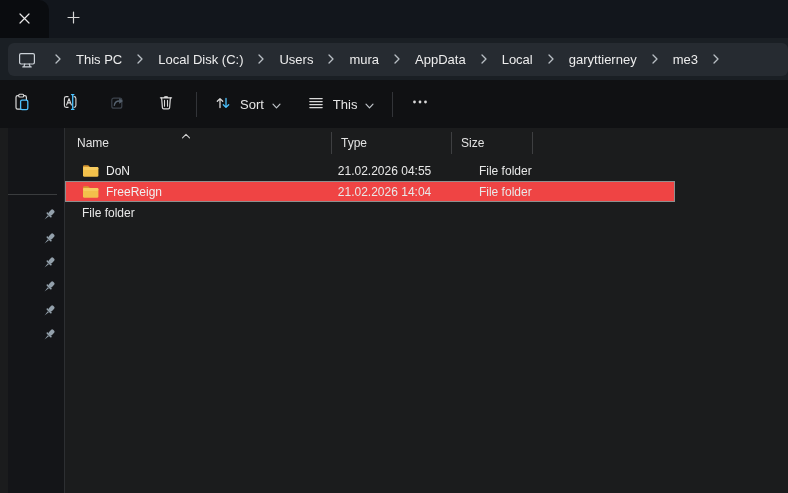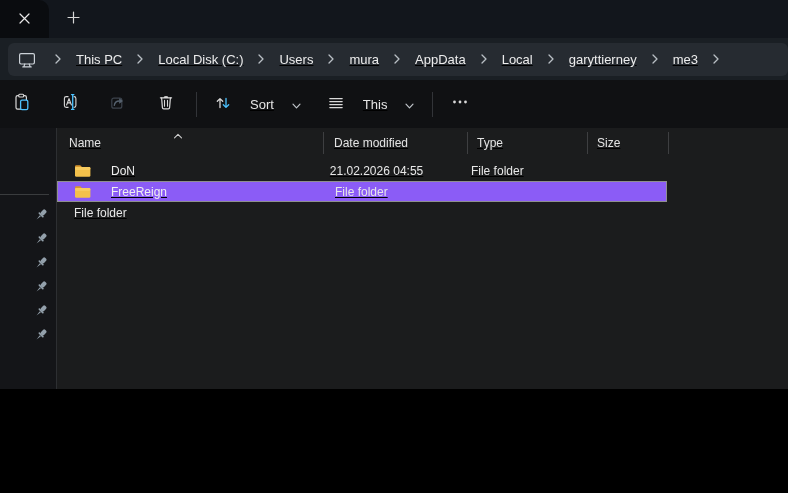--- a/index.html
+++ b/index.html
@@ -1,19 +1,19 @@
 <!DOCTYPE html>
 <html><head>
 <meta charset="utf-8">
 <style>
   * { margin:0; padding:0; box-sizing:border-box; }
   html,body { background:#000; }
   .window {
-    width:788px; height:389px; position:relative; overflow:hidden;
-    font-family:"Liberation Sans", sans-serif; background:#1b1c1d;text-decoration:underline;
+    width:788px; height:493px; position:relative; overflow:hidden;
+    font-family:"Liberation Sans", sans-serif; background:#1b1c1d;
     -webkit-font-smoothing:antialiased;
   }
 
   
   .tabbar { height:38px; background:#12161c; position:relative; }
   .tab {
     position:absolute; left:0; top:0; width:49px; height:38px;
     background:#0a0c0f; border-top-right-radius:10px;
     display:flex; align-items:center; justify-content:center;
   }
@@ -35,25 +35,25 @@
 
   
   .toolbar { height:48px; background:#101113; display:flex; align-items:center; padding-left:2px; }
   .tb-btn {
     width:40px; height:34px; border-radius:4px; margin-right:8px;
     display:flex; align-items:center; justify-content:center;
   }
   .tb-sep { width:1px; height:25px; background:#323438; margin:0 7px 0 2px; }
   .tb-labeled {
     height:34px; border-radius:4px; display:flex; align-items:center;
-    gap:18px; padding:0 10px; margin-right:6px; color:#e6e6e6; font-size:13px;
+    gap:8px; padding:0 10px; margin-right:6px; color:#e6e6e6; font-size:13px;
   }
 
   
-  .content { display:flex; height:365px; }
+  .content { display:flex; height:365px;margin-left:8px; }
   .sidebar { width:57px; background:#141518; border-right:1px solid #2d2f32; position:relative; }
   .sb-divider { position:absolute; top:66px; left:0; width:49px; height:1px; background:#3a3c3e; }
   .pins { position:absolute; top:80px; left:34px; display:flex; flex-direction:column; gap:10px; }
   .pin { height:14px; }
 
   .file-area { flex:1; background:#1b1c1d; position:relative; }
   .list-header {
     display:flex; align-items:center; height:30px; padding-left:12px;
     font-size:12px; color:#e3e3e3; position:relative;
   }
@@ -65,22 +65,22 @@
   .col-date { width:144px; padding-left:10px; }
   .col-type { width:120px; padding-left:9px;align-items:center; }
   .col-size { width:81px;  padding-left:9px; }
   .sort-caret { position:absolute; left:104px; top:0px; }
 
   .rows { margin-top:2px; }
   .row {
     display:flex; align-items:center; height:21px; width:610px; padding-left:16px;
     border:1px solid transparent; font-size:12px; color:#f0f0f0;
   }
-  .row.selected { background:#8b5cf6; border-color:#8f8f8f; }
-  .cell-name { width:261px; display:flex; align-items:center; gap:20px; overflow:hidden; }
+  .row.selected { background:#ef4444; border-color:#8f8f8f; }
+  .cell-name { width:261px; display:flex; align-items:center; gap:7px; overflow:hidden; }
   .cell-date { width:144px; color:#e8e8e8; }
   .cell-type { width:120px; color:#e8e8e8; }
   .cell-size { width:79px; }
   .folder-ic { flex:0 0 auto; display:flex; }
 </style>
 </head>
 <body>
 
 <div class="window">
 
@@ -296,23 +296,20 @@
 
     <div class="file-area">
       <div class="list-header">
         <div class="col col-name">
           <span>Name</span>
           <span class="sort-caret">
             <svg width="10" height="6" viewBox="0 0 10 6">
                 <path d="M1.5 4.8 L5 1.4 L8.5 4.8" fill="none" stroke="#cfcfcf" stroke-width="1.1" stroke-linecap="round" stroke-linejoin="round"></path>
               </svg>
           </span>
-        </div>
-        <div class="col col-date">
-          <span>Date modified</span>
         </div>
         <div class="col col-type">
           <span>Type</span>
         </div>
         <div class="col col-size">
           <span>Size</span>
         </div>
       </div>
 
       <div class="rows">
@@ -336,20 +333,21 @@
           <div class="cell-name">
             <span class="folder-ic">
               <svg width="17" height="14" viewBox="0 0 17 14">
                 <path d="M1 2.6 Q1 1.2 2.4 1.2 H6.2 L8 3 H10 V5 H1 Z" fill="#d8962f"></path>
                 <rect x="1" y="3" width="15.4" height="9.8" rx="1.4" fill="#f3c04b"></rect>
                 <rect x="1" y="3" width="15.4" height="3" rx="1.4" fill="#f7cb5f"></rect>
               </svg>
             </span>
             <span>FreeReign</span>
           </div>
+          <div class="cell-date">21.02.2026 14:04</div>
           <div class="cell-type">File folder</div>
           <div class="cell-size"></div>
         </div>
 
         <div class="row">
           <div class="cell-type">File folder</div>
           <div class="cell-size"></div>
         </div>
       </div>
     </div>

